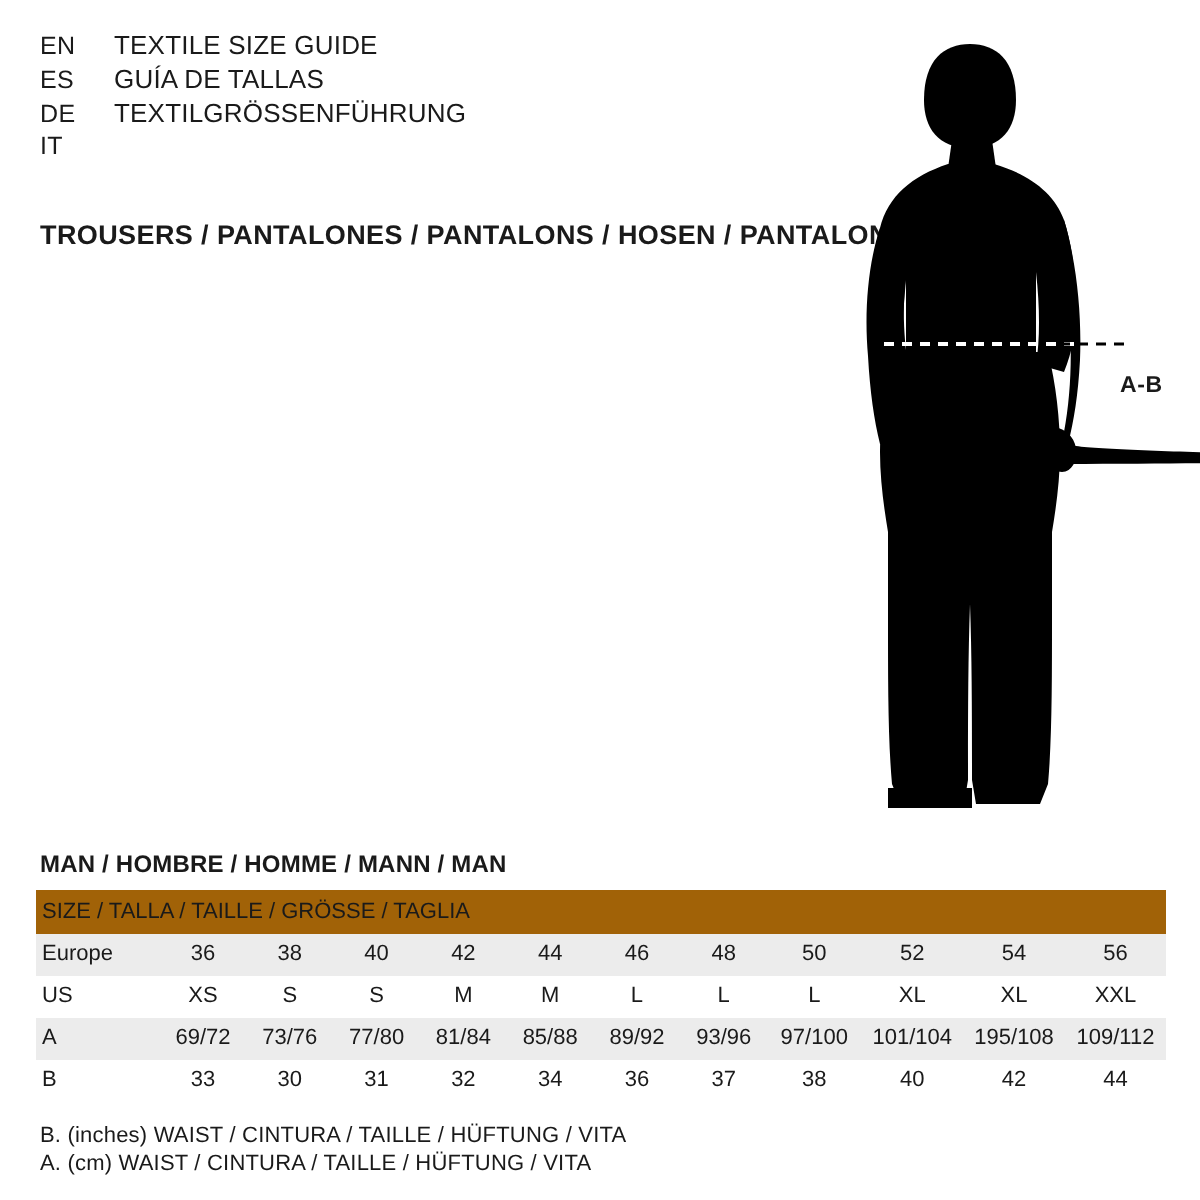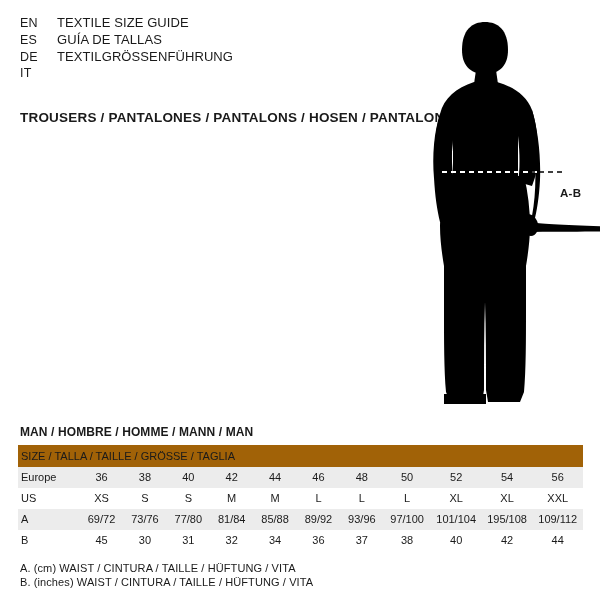--- a/index.html
+++ b/index.html
@@ -226,34 +226,34 @@
           <td class="c-val">85/88</td>
           <td class="c-val">89/92</td>
           <td class="c-val">93/96</td>
           <td class="c-val">97/100</td>
           <td class="c-val">101/104</td>
           <td class="c-val">195/108</td>
           <td class="c-val">109/112</td>
         </tr>
         <tr class="row-plain">
           <td class="c-label">B</td>
-          <td class="c-val">45</td>
+          <td class="c-val">33</td>
           <td class="c-val">30</td>
           <td class="c-val">31</td>
           <td class="c-val">32</td>
           <td class="c-val">34</td>
           <td class="c-val">36</td>
           <td class="c-val">37</td>
           <td class="c-val">38</td>
           <td class="c-val">40</td>
           <td class="c-val">42</td>
           <td class="c-val">44</td>
         </tr>
       </tbody>
     </table>
   </div>
 
   <div class="footnotes">
+    <div class="footnote">B. (inches) WAIST / CINTURA / TAILLE / HÜFTUNG / VITA</div>
     <div class="footnote">A. (cm) WAIST / CINTURA / TAILLE / HÜFTUNG / VITA</div>
-    <div class="footnote">B. (inches) WAIST / CINTURA / TAILLE / HÜFTUNG / VITA</div>
   </div>
 
 </div>
 
 </body></html>

